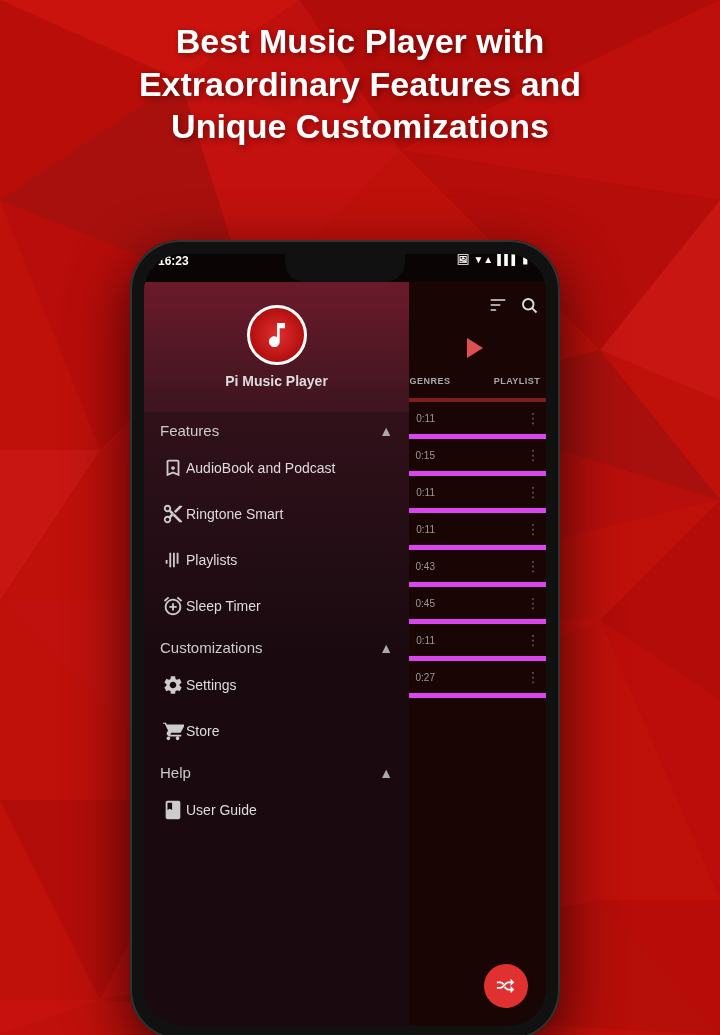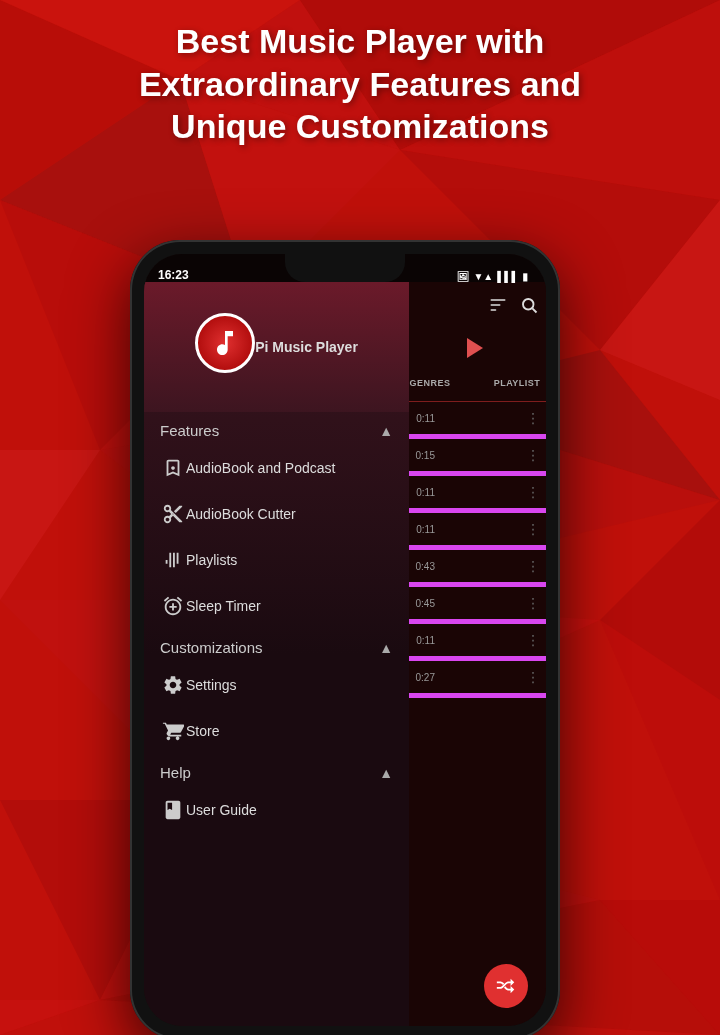--- a/index.html
+++ b/index.html
@@ -90,21 +90,21 @@
 
     
     .status-bar {
       position: absolute;
       top: 0;
       left: 0;
       right: 0;
       height: 28px;
       background: rgba(0,0,0,0.6);
       display: flex;
-      align-items: flex-end;
+      align-items: flex-start;
       justify-content: space-between;
       padding: 0 18px 0 14px;
       z-index: 99;
       font-size: 11px;
       color: white;
       font-weight: bold;
     }
 
     .status-time { font-size: 12px; font-weight: 700; }
     .status-icons { display: flex; align-items: center; gap: 4px; font-size: 10px; }
@@ -132,21 +132,21 @@
     .icon-sort, .icon-search-r {
       color: #ddd;
       font-size: 18px;
     }
 
     
     .tabs-bar {
       height: 38px;
       display: flex;
       align-items: center;
-      border-bottom: 1px solid #7f1d1d;
+      border-bottom: 4px solid #7f1d1d;
       gap: 29px;
     }
 
     .tab {
       flex: 1;
       text-align: center;
       font-size: 9px;
       color: #aaa;
       font-weight: 600;
       letter-spacing: 0.5px;
@@ -195,20 +195,21 @@
       width: 265px;
       bottom: 0;
       background: linear-gradient(180deg, #3d1520 0%, #1a0a10 50%, #1a0a10 100%);
       z-index: 40;
     }
 
     
     .logo-area {
       height: 130px;
       display: flex;
+      flex-direction: column;
       align-items: center;
       justify-content: center;
       background: linear-gradient(180deg, #6b1a2a 0%, #3d1520 100%);
     }
 
     .logo-circle {
       width: 60px;
       height: 60px;
       background: radial-gradient(circle, #e03030, #a00000);
       border-radius: 50%;
@@ -432,21 +433,21 @@
           </div>
           <span class="menu-label">AudioBook and Podcast</span>
         </div>
 
         <div class="menu-item">
           <div class="menu-icon">
             <svg width="22" height="22" viewBox="0 0 24 24" fill="#ccc">
                 <path d="M9.64 7.64c.23-.5.36-1.05.36-1.64 0-2.21-1.79-4-4-4S2 3.79 2 6s1.79 4 4 4c.59 0 1.14-.13 1.64-.36L10 12l-2.36 2.36C7.14 14.13 6.59 14 6 14c-2.21 0-4 1.79-4 4s1.79 4 4 4 4-1.79 4-4c0-.59-.13-1.14-.36-1.64L12 14l7 7h3v-1L9.64 7.64zM6 8c-1.1 0-2-.89-2-2s.9-2 2-2 2 .9 2 2-.9 2-2 2zm0 12c-1.1 0-2-.9-2-2s.9-2 2-2 2 .9 2 2-.9 2-2 2zm6-7.5c-.28 0-.5-.22-.5-.5s.22-.5.5-.5.5.22.5.5-.22.5-.5.5zM19 3l-6 6 2 2 7-7V3z"></path>
               </svg>
           </div>
-          <span class="menu-label">AudioBook Cutter</span>
+          <span class="menu-label">Ringtone Smart</span>
         </div>
 
 
         <div class="menu-item">
           <div class="menu-icon">
             <svg width="22" height="22" viewBox="0 0 24 24" fill="#ccc">
                 <path d="M10 20H8V4h2v16zm-4-4H4v-4h2v4zm12 0h-2V4h2v12zm-4 4h-2V4h2v16z"></path>
               </svg>
           </div>
           <span class="menu-label">Playlists</span>

